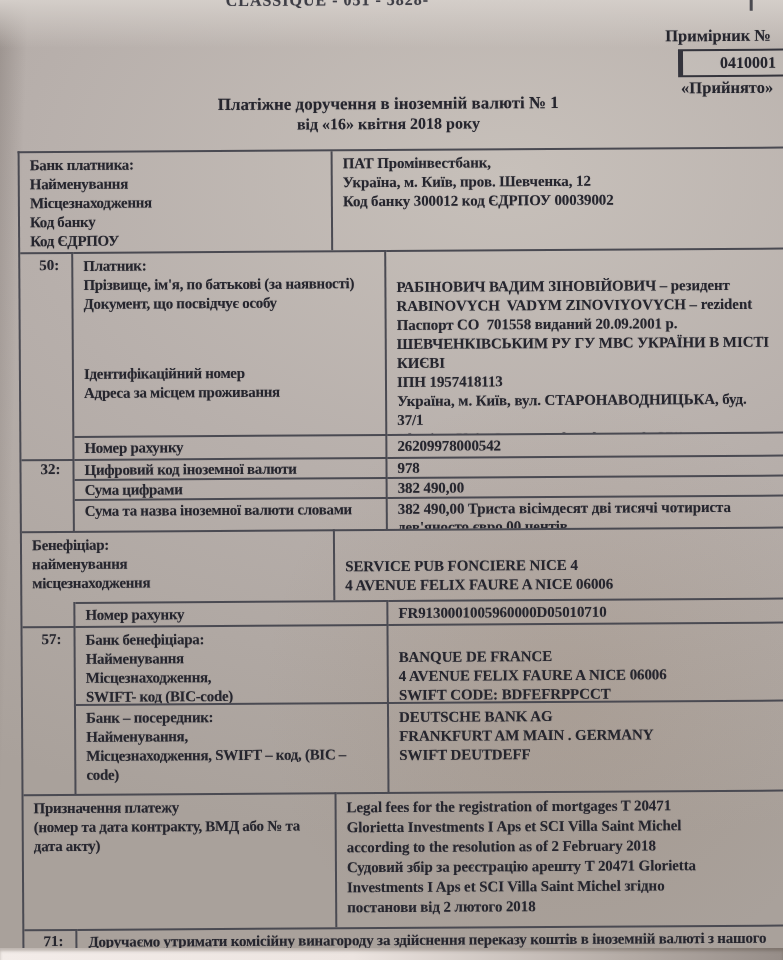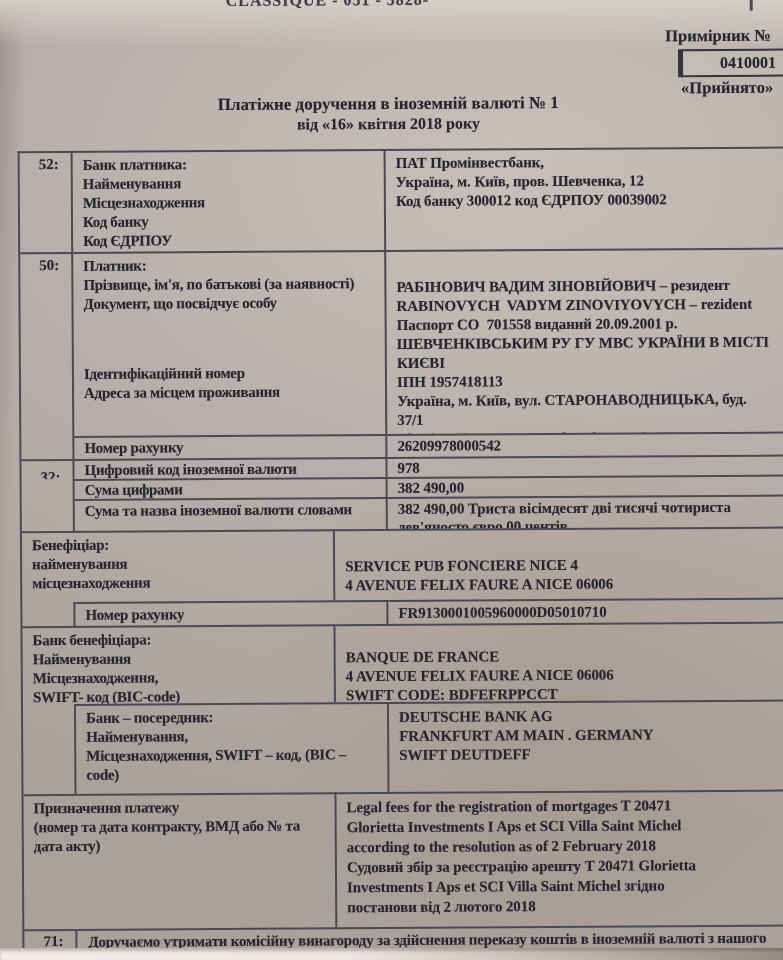--- a/index.html
+++ b/index.html
@@ -61,21 +61,20 @@
       <span class="ink">0410001</span>
     </div>
     <div class="accepted txt ink">«Прийнято»</div>
 
     <div class="title1 ink">Платіжне доручення в іноземній валюті № 1</div>
     <div class="title2 ink">від «16» квітня  2018 року</div>
 
     <div class="tbl">
 
       <div class="row" style="height:99px">
-        <div class="cn ink">52:</div>
         <div class="cl txt ink">Банк платника:
 Найменування
 Місцезнаходження
 Код банку
 Код ЄДРПОУ</div>
         <div class="cv txt ink">ПАТ Промінвестбанк,
 Україна, м. Київ, пров. Шевченка, 12
 Код банку 300012 код ЄДРПОУ 00039002</div>
       </div>
 
@@ -99,21 +98,21 @@
 Ukraine, Kyiv, Staronavodnytska  str., b. 37/1</div>
       </div>
 
       <div class="row" style="height:23px">
         <div class="cn"></div>
         <div class="cl t txt ink" style="padding-top:1px">Номер рахунку</div>
         <div class="cv t txt ink" style="padding-top:1px">26209978000542</div>
       </div>
 
       <div class="row" style="height:20px">
-        <div class="cn t ink" style="padding-top:8px">32:</div>
+        <div class="cn t ink" style="padding-top:0">32:</div>
         <div class="cl t txt ink" style="padding-top:0">Цифровий код іноземної валюти</div>
         <div class="cv t txt ink" style="padding-top:0">978</div>
       </div>
 
       <div class="row" style="height:20px">
         <div class="cn"></div>
         <div class="cl t txt ink" style="padding-top:0">Сума цифрами</div>
         <div class="cv t txt ink" style="padding-top:0">382 490,00</div>
       </div>
 
@@ -132,20 +131,21 @@
 4 AVENUE FELIX FAURE A NICE 06006</div>
       </div>
 
       <div class="row" style="height:24px">
         <div class="cn"></div>
         <div class="cl t txt ink" style="padding-top:2px">Номер рахунку</div>
         <div class="cv t txt ink" style="padding-top:2px">FR9130001005960000D05010710</div>
       </div>
 
       <div class="row" style="height:78px">
+        <div class="cn t ink">57:</div>
         <div class="cl t txt ink">Банк бенефіціара:
 Найменування
 Місцезнаходження,
 SWIFT- код (BIC-code)</div>
         <div class="cv t txt ink" style="padding-top:22px">BANQUE DE FRANCE
 4 AVENUE FELIX FAURE A NICE 06006
 SWIFT CODE: BDFEFRPPCCT</div>
       </div>
 
       <div class="row" style="height:90px">

